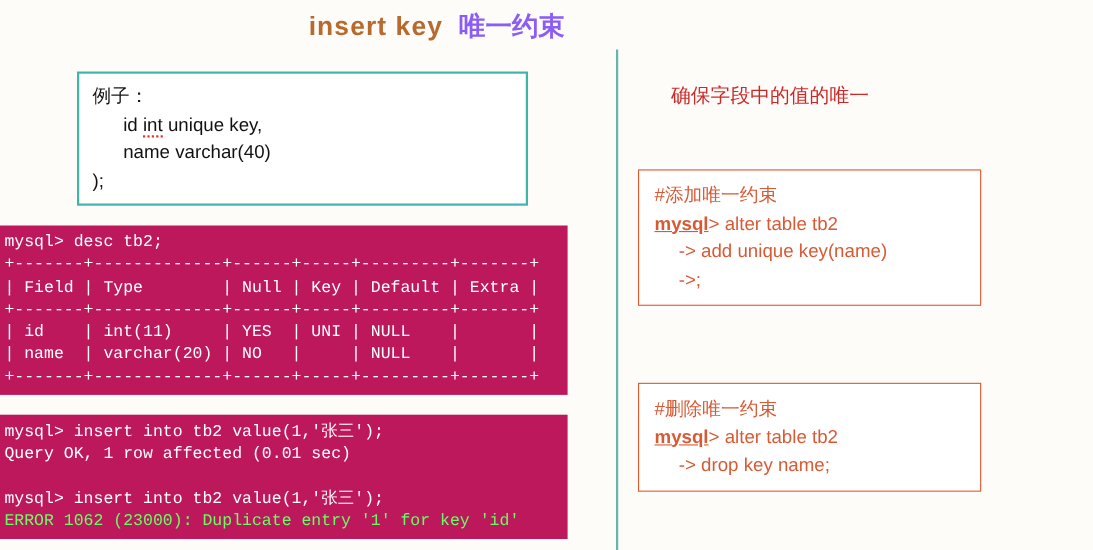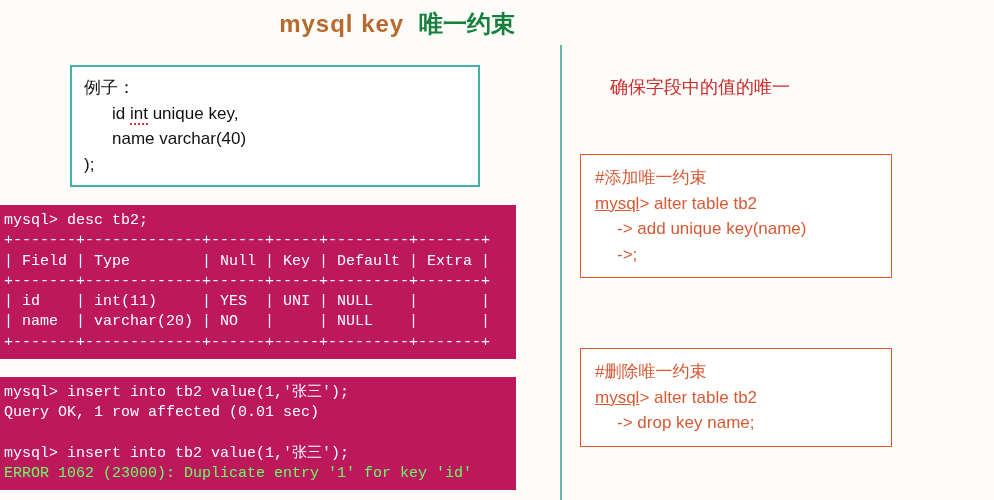--- a/index.html
+++ b/index.html
@@ -15,21 +15,21 @@
   }
   .title {
     text-align: center;
     font-size: 24px;
     font-weight: bold;
     padding-top: 8px;
     padding-bottom: 6px;
     margin-left: -200px;
   }
   .title .en { color: #b8692e; letter-spacing: 1px; }
-  .title .zh { color: #15803d; margin-left: 8px; }
+  .title .zh { color: #8b5cf6; margin-left: 8px; }
   .divider {
     position: absolute;
     left: 560px;
     top: 45px;
     width: 2px;
     height: 455px;
     background: #68b5ac;
   }
   .left-col {
     position: absolute;
@@ -78,28 +78,28 @@
   .red-box {
     border: 1.5px solid #e0572e;
     background: #fff;
     padding: 10px 14px;
     font-size: 17px;
     color: #d85a35;
     line-height: 1.5;
     margin-bottom: 70px;
     width: 312px;
   }
-  .red-box .u { text-decoration: underline; }
+  .red-box .u { text-decoration: underline; font-weight: bold; }
   .red-box .indent { padding-left: 22px; }
 </style>
 </head>
 <body>
 
 <div class="title">
-  <span class="en">mysql key</span>
+  <span class="en">insert key</span>
   <span class="zh">唯一约束</span>
 </div>
 
 <div class="divider"></div>
 
 <div class="left-col">
 
   <div class="example-box">
     <div>例子：</div>
     <div class="indent">

